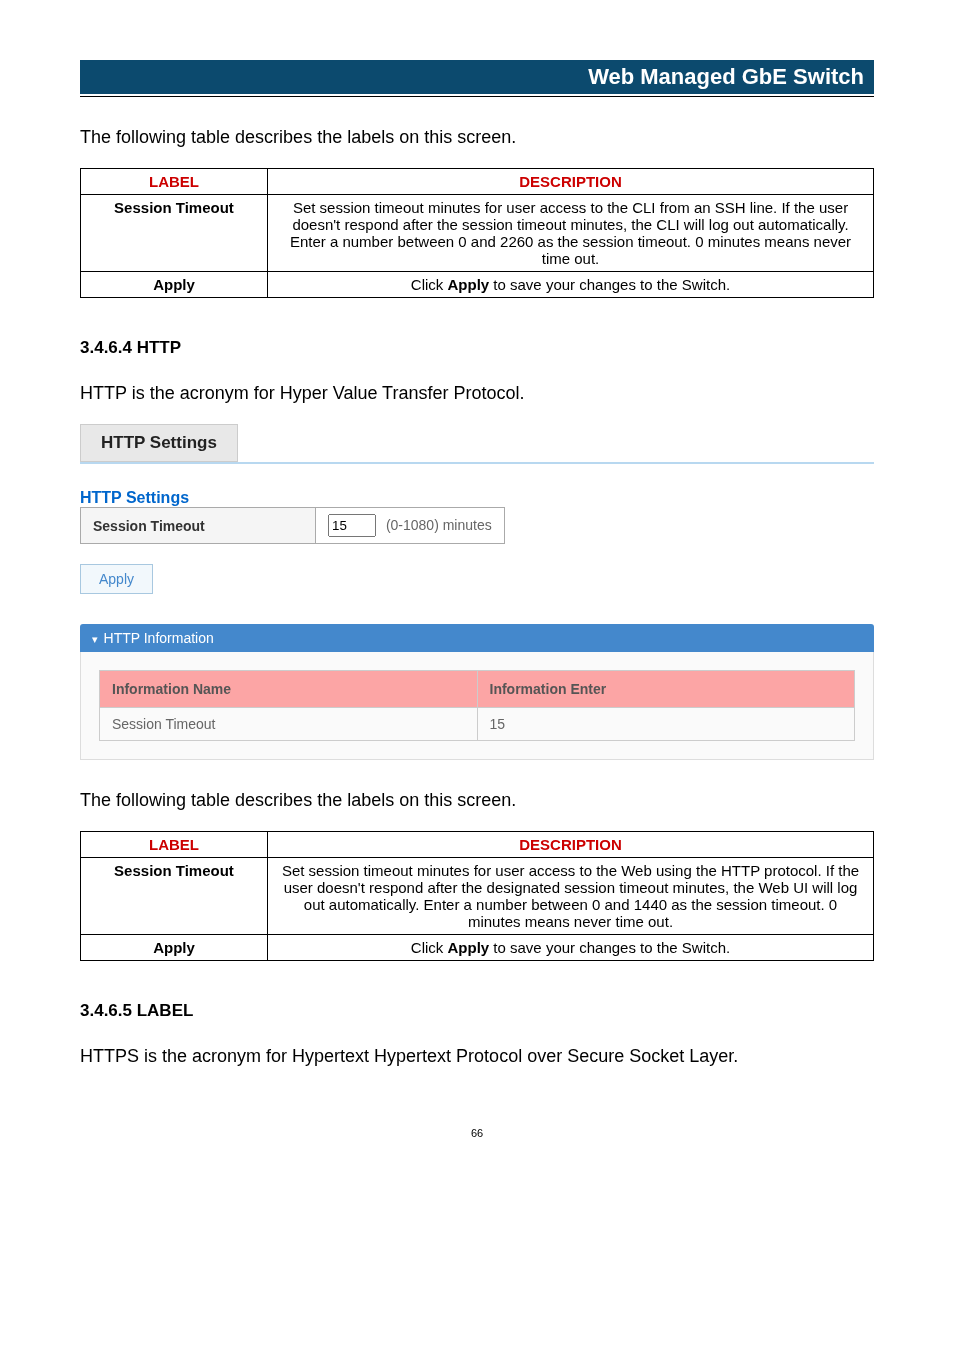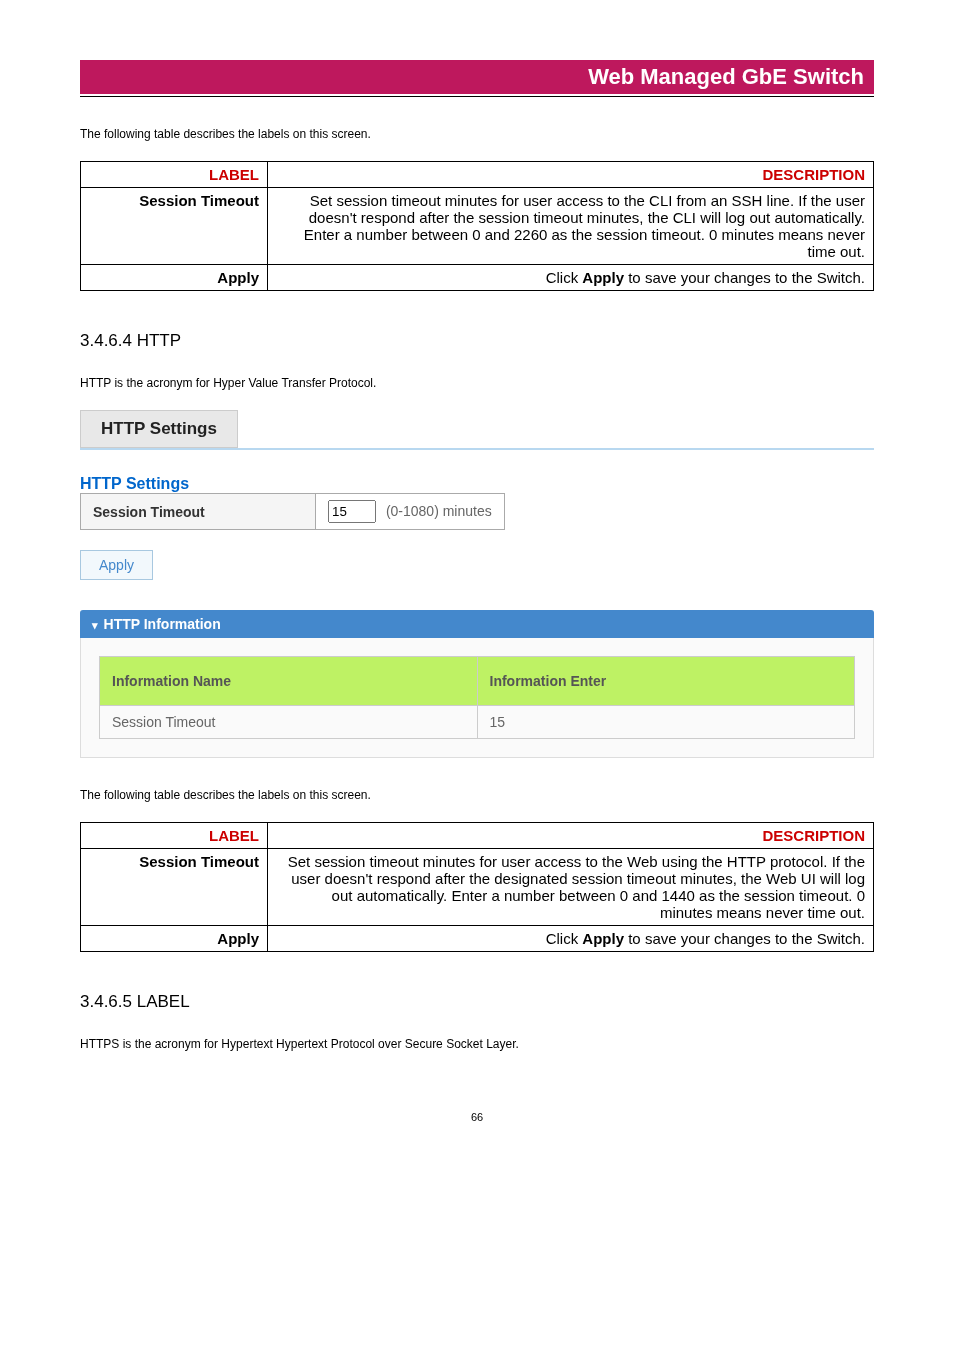--- a/index.html
+++ b/index.html
@@ -3,59 +3,59 @@
   <meta charset="utf-8">
   <style>
     body {
       font-family: Arial, sans-serif;
       margin: 0;
       padding: 60px 80px;
       background: #fff;
       color: #000;
     }
     .header-bar {
-      background: #be185d;
+      background: #0c4a6e;
       color: #fff;
       font-size: 22px;
       font-weight: bold;
       padding: 4px 10px;
       margin-bottom: 2px;
       text-align: right;
     }
     .header-underline {
       border-bottom: 1.5px solid #000;
       margin-bottom: 30px;
     }
     .body-text {
-      font-size: 12px;
+      font-size: 18px;
       margin: 20px 0;
     }
     .label-table {
       border-collapse: collapse;
       width: 100%;
       margin-bottom: 40px;
     }
     .label-table th, .label-table td {
       border: 1.5px solid #000;
       padding: 4px 8px;
-      text-align: right;
+      text-align: center;
       vertical-align: top;
       font-size: 15px;
     }
     .label-table th {
       color: #c00;
       font-weight: bold;
       background: #fff;
     }
     .label-table .row-label {
       font-weight: bold;
       width: 170px;
     }
     .section-heading {
-      font-weight: normal;
+      font-weight: bold;
       font-size: 17px;
       margin: 40px 0 25px 0;
     }
     .settings-tab {
       display: inline-block;
       background: #e8e8e8;
       border: 1px solid #ccc;
       padding: 8px 20px;
       font-weight: bold;
       color: #222;
@@ -106,44 +106,44 @@
       font-size: 14px;
       cursor: pointer;
       margin-bottom: 30px;
       margin-top: 5px;
     }
     .info-panel-header {
       background: #4488cc;
       color: #fff;
       padding: 6px 12px;
       font-size: 14px;
-      font-weight: bold;
+      font-weight: normal;
       border-radius: 3px 3px 0 0;
     }
     .info-panel-header .chev {
       margin-right: 6px;
       font-size: 11px;
     }
     .info-panel-body {
       background: #fafafa;
       padding: 18px;
       border: 1px solid #ddd;
       border-top: none;
       margin-bottom: 30px;
     }
     .info-table {
       width: 100%;
       border-collapse: collapse;
     }
     .info-table th {
-      background: #bef264;
+      background: #fca5a5;
       color: #555;
       font-weight: bold;
       text-align: left;
-      padding: 16px 12px;
+      padding: 10px 12px;
       border: 1px solid #ccc;
       font-size: 14px;
       width: 50%;
     }
     .info-table td {
       padding: 8px 12px;
       border: 1px solid #ccc;
       font-size: 14px;
       color: #666;
     }

